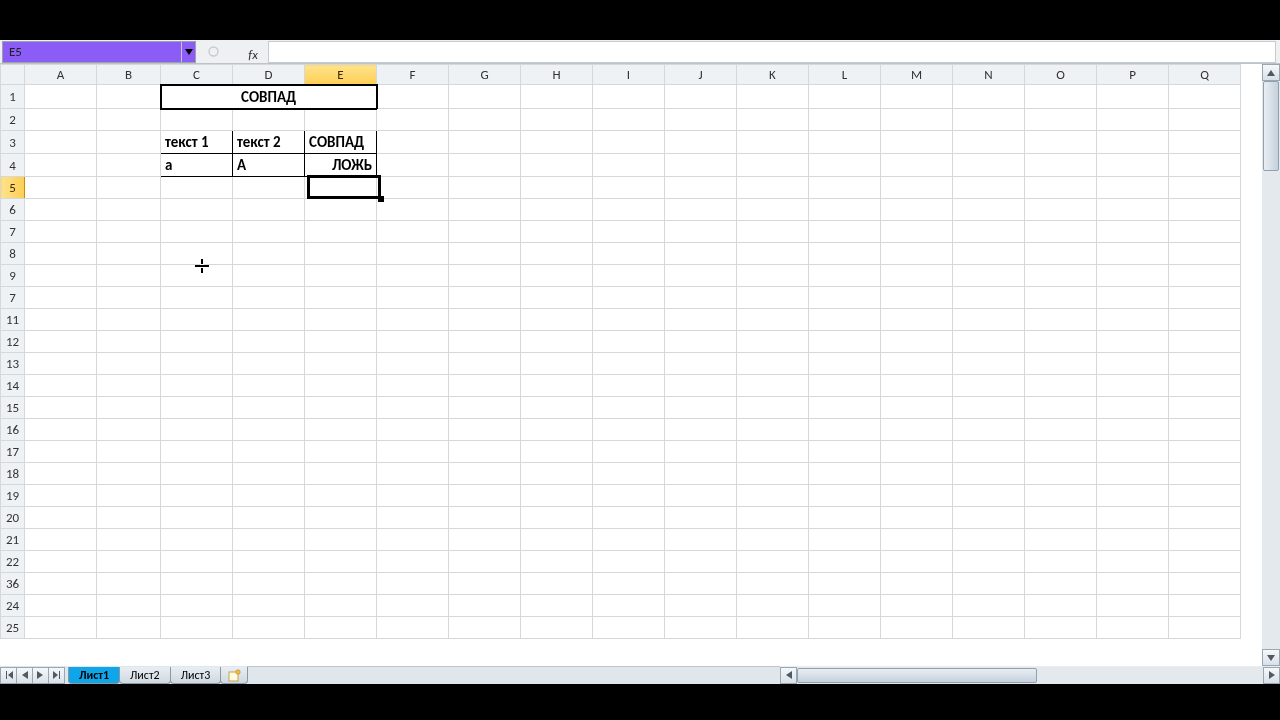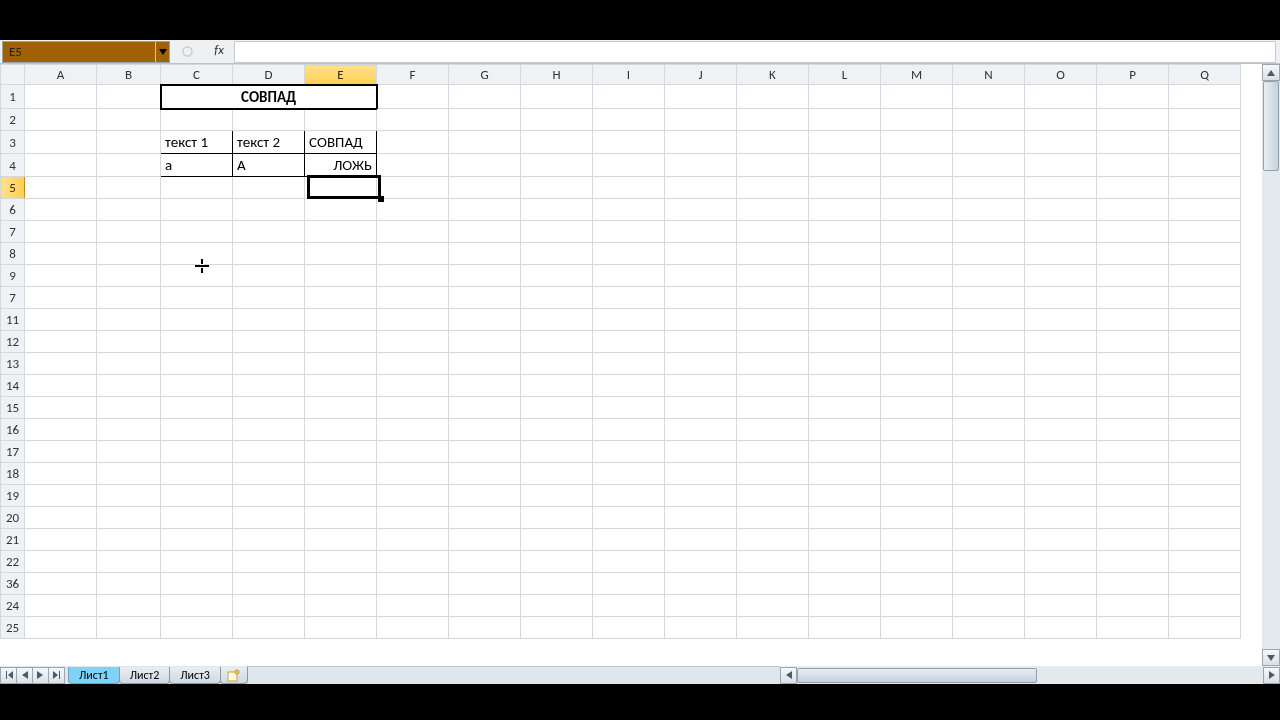--- a/index.html
+++ b/index.html
@@ -1,41 +1,41 @@
 <!DOCTYPE html>
 <html><head>
 <meta charset="utf-8">
 <style>
   * { box-sizing: border-box; margin: 0; padding: 0; }
   body { font-family: Calibri, Arial, sans-serif; font-size: 14px; background: #000; overflow: hidden; width: 1280px; height: 720px; position: relative; }
   .black-top { background: #000; height: 40px; }
   .app-area { position: absolute; top: 40px; left: 0; right: 0; bottom: 36px; background: #fff; }
   .formula-bar-row { display: flex; align-items: center; height: 24px; background: #eef0f2; border-bottom: 1px solid #bcc3ca; }
-  .name-box-wrap { display: flex; align-items: center; width: 168px; height: 22px; background: #a16207; border: 1px solid #9aa3ab; margin-left: 2px; }
+  .name-box-wrap { display: flex; align-items: center; width: 194px; height: 22px; background: #8b5cf6; border: 1px solid #9aa3ab; margin-left: 2px; }
   .name-box { flex: 1; padding: 0 6px; font-size: 13px; color: #222; }
   .name-dd { width: 14px; height: 20px; display: flex; align-items: center; justify-content: center; border-left: 1px solid #c0c8cf; cursor: pointer; }
   .name-dd svg { width: 8px; height: 6px; }
-  .fx-buttons { display: flex; align-items: flex-start; gap: 10px; margin-left: 6px; }
+  .fx-buttons { display: flex; align-items: flex-end; gap: 18px; margin-left: 6px; }
   .fx-btn { width: 22px; height: 20px; display:flex; align-items:center; justify-content:center; color:#6a737b; cursor:pointer; border-radius:3px; }
   .fx-btn.disabled { color:#b9c0c7; }
   .fx-label { font-style: italic; font-size: 13px; color:#333; width:22px; text-align:center; cursor:pointer; }
   .formula-input { flex: 1; height: 22px; background:#fff; border:1px solid #c5cbd1; margin-left:4px; margin-right:4px; padding:0 6px; font-size:13px; }
   .sheet-wrap { position: absolute; top: 24px; left: 0; right: 18px; bottom: 18px; overflow: hidden; background:#fff; }
   table.grid { border-collapse: collapse; table-layout: fixed; font-size: 15px; color:#000; }
   table.grid th, table.grid td { border: 1px solid #d4d8dc; padding: 0; }
   th.col-head { background:#eef2f5; font-weight: normal; text-align:center; height:20px; font-size:13px; color:#333; border-color:#b7c0c8; cursor:pointer; }
   th.col-head.sel { background: linear-gradient(#ffe38a,#fdce55); color:#3a2b00; border-bottom:1px solid #c78f00; }
   th.row-head { background:#eef2f5; font-weight:normal; text-align:center; width:24px; font-size:13px; color:#333; border-color:#b7c0c8; cursor:pointer; }
   th.row-head.sel { background: linear-gradient(90deg,#ffe38a,#fdce55); color:#3a2b00; border-right:1px solid #c78f00; }
   th.corner { background:#eef2f5; border-color:#b7c0c8; cursor:pointer; }
   td.cell { height:22px; position:relative; background:#fff; }
   td.cell .v { padding: 2px 4px; white-space:nowrap; overflow:hidden; display:block; }
   .right .v { text-align:right; }
   .merged-title { background:#f7cfa8; font-weight:bold; text-align:center; border:2px solid #000 !important; }
-  .tbl-border-light { border:1px solid #000 !important; }
+  .tbl-border-light { border:1px solid #000 !important;font-weight:bold; }
   .active-cell-outline { position:absolute; border:3px solid #000; pointer-events:none; z-index:5; }
   .fill-handle { position:absolute; width:6px; height:6px; background:#000; z-index:6; pointer-events:auto; cursor:crosshair; }
   .cursor-cross { position:absolute; width:16px; height:16px; z-index:20; pointer-events:none; }
   .cursor-cross::before, .cursor-cross::after { content:""; position:absolute; background:#000; }
   .cursor-cross::before { left:6px; top:0; width:2px; height:14px; }
   .cursor-cross::after { top:6px; left:0; height:2px; width:14px; }
   .cursor-cross .c1,.cursor-cross .c2,.cursor-cross .c3,.cursor-cross .c4{position:absolute;background:#fff;width:4px;height:4px;}
   .cursor-cross .c1{left:5px;top:5px;}
 
   .vscroll { position:absolute; top:24px; right:0; bottom:18px; width:18px; background:#e9edf1; }
@@ -43,21 +43,21 @@
   .vscroll .btn { height:17px; }
   .vscroll .track { position:absolute; top:17px; bottom:17px; left:0; right:0; background:#e4e9ee; }
   .vscroll .thumb { position:absolute; left:1px; right:1px; top:0; height:90px; background:linear-gradient(90deg,#e9eef3,#c5d1dc); border:1px solid #8fa0af; border-radius:2px; cursor:pointer; }
   .vscroll .btn.bottom { position:absolute; bottom:0; left:0; right:0; }
 
   .bottom-bar { position:absolute; left:0; right:0; bottom:0; height:18px; background:#dfe6ec; display:flex; }
   .sheet-nav { display:flex; align-items:center; background:#dfe6ec; }
   .sheet-nav .nav-btn { width:17px; height:17px; border:1px solid #9aa7b2; background:linear-gradient(#f5f8fa,#dbe2e8); display:flex; align-items:center; justify-content:center; cursor:pointer; margin-right:-1px; }
   .tabs { display:flex; align-items:flex-end; margin-left:4px; }
   .tab { height:17px; padding:1px 10px 0 10px; font-size:12px; border:1px solid #8a98a4; border-top:none; background:linear-gradient(#e9eef3,#cfd9e1); margin-right:-1px; border-radius:0 0 4px 4px; cursor:pointer; position:relative; top:0; }
-  .tab.active { background:#7dd3fc; font-weight:normal; z-index:2;margin-top:16px; }
+  .tab.active { background:#0ea5e9; font-weight:bold; z-index:2;margin-top:16px; }
   .tab.new { width:28px; padding:0; display:flex; align-items:center; justify-content:center; }
   .tab.new svg{ width:13px; height:13px; }
   .hspacer { flex:1; background:#dfe6ec; border-top:1px solid #bcc7d0; }
   .hscroll { width:500px; display:flex; align-items:center; background:#e9edf1; }
   .hscroll .btn { width:17px; height:17px; }
   .hscroll .track { flex:1; height:17px; position:relative; background:#e4e9ee; }
   .hscroll .thumb { position:absolute; top:1px; bottom:1px; left:0; width:240px; background:linear-gradient(#e9eef3,#c5d1dc); border:1px solid #8fa0af; border-radius:2px; cursor:pointer; }
   .black-bottom { position:absolute; left:0; right:0; bottom:0; height:36px; background:#000; }
   svg.tri { fill:#4e5a64; }
 </style>

